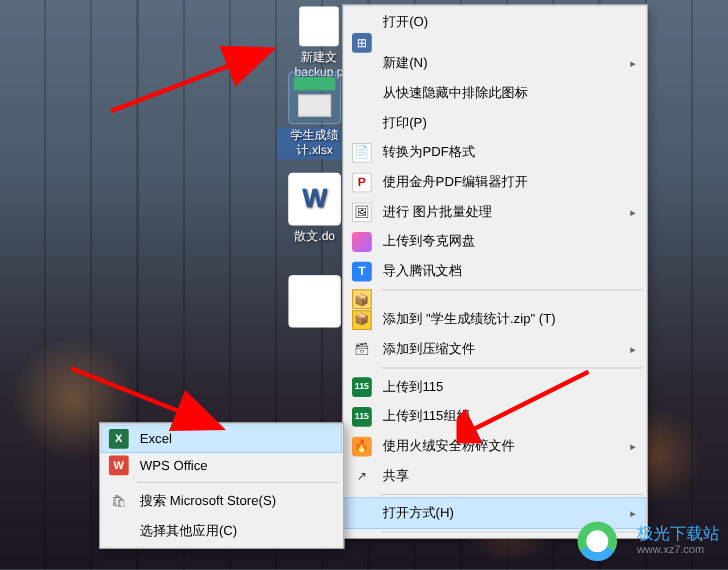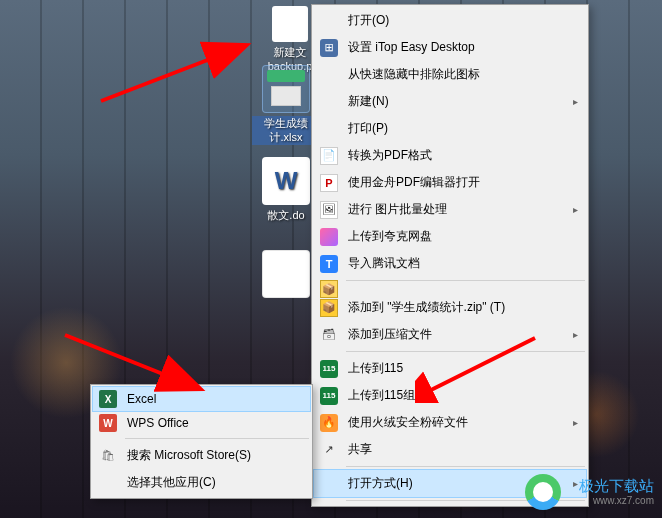--- a/index.html
+++ b/index.html
@@ -142,21 +142,20 @@
     }
     .wm-text {
       font-size: 15px;
       color: #3babf5;
       font-weight: 500;
       line-height: 1.1;
     }
     .wm-url {
       font-size: 10px;
       color: #888;
-      text-align: right;
     }
     
     
     .ic-itop { background: #4a6fa5; color: white; border-radius: 3px; }
     .ic-pdf { background: #fff; border: 1px solid #ccc; }
     .ic-pdf2 { background: #fff; border: 1px solid #ccc; color: #c00; font-weight: bold; }
     .ic-img { background: #fff; border: 1px solid #ccc; }
     .ic-cloud { background: linear-gradient(135deg,#f6a,#a6f); border-radius: 3px; }
     .ic-tencent { background: #2a82ff; color: white; border-radius: 3px; font-weight: bold; }
     .ic-zip { background: #ffd966; border: 1px solid #c9a227; }
@@ -193,27 +192,26 @@
   <div class="icon-img file-icon-blank"></div>
   <div class="label"></div>
 </div>
 
 <div class="context-menu" style="left:311px; top:4px; width:278px;">
   <div class="menu-item">
       <span>打开(O)</span>
     </div>
   <div class="menu-item">
       <span class="menu-icon ic-itop">⊞</span>
-      <span>设置 iTop Easy Desktop</span>
-    </div>
-  <div class="menu-item">
-      <span>从快速隐藏中排除此图标</span>
     </div>
   <div class="menu-item has-submenu">
       <span>新建(N)</span>
+    </div>
+  <div class="menu-item">
+      <span>从快速隐藏中排除此图标</span>
     </div>
   <div class="menu-item">
       <span>打印(P)</span>
     </div>
   <div class="menu-item">
       <span class="menu-icon ic-pdf">📄</span>
       <span>转换为PDF格式</span>
     </div>
   <div class="menu-item">
       <span class="menu-icon ic-pdf2">P</span>

